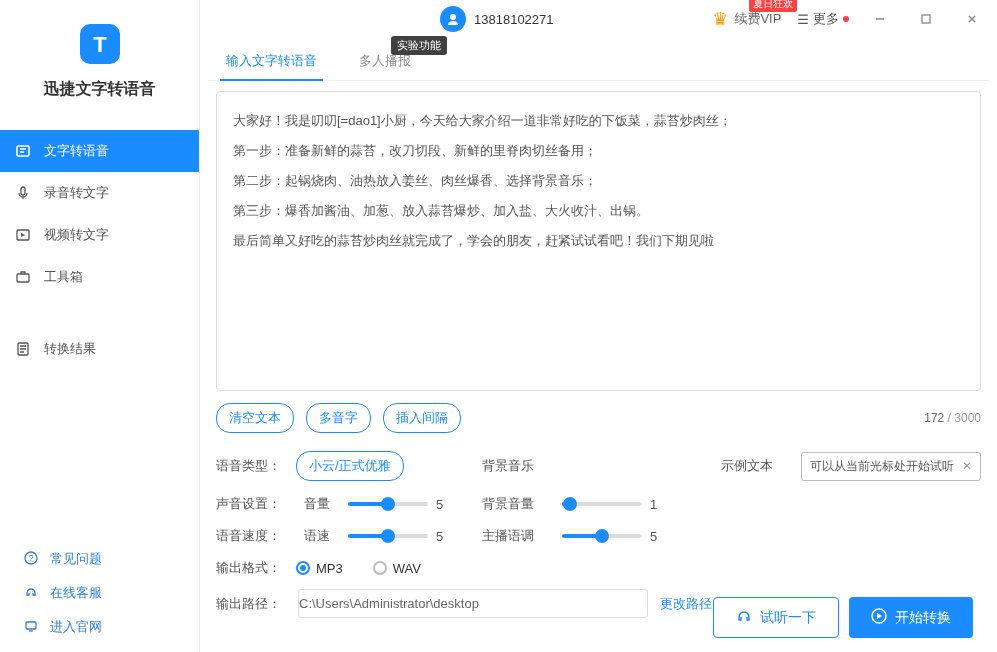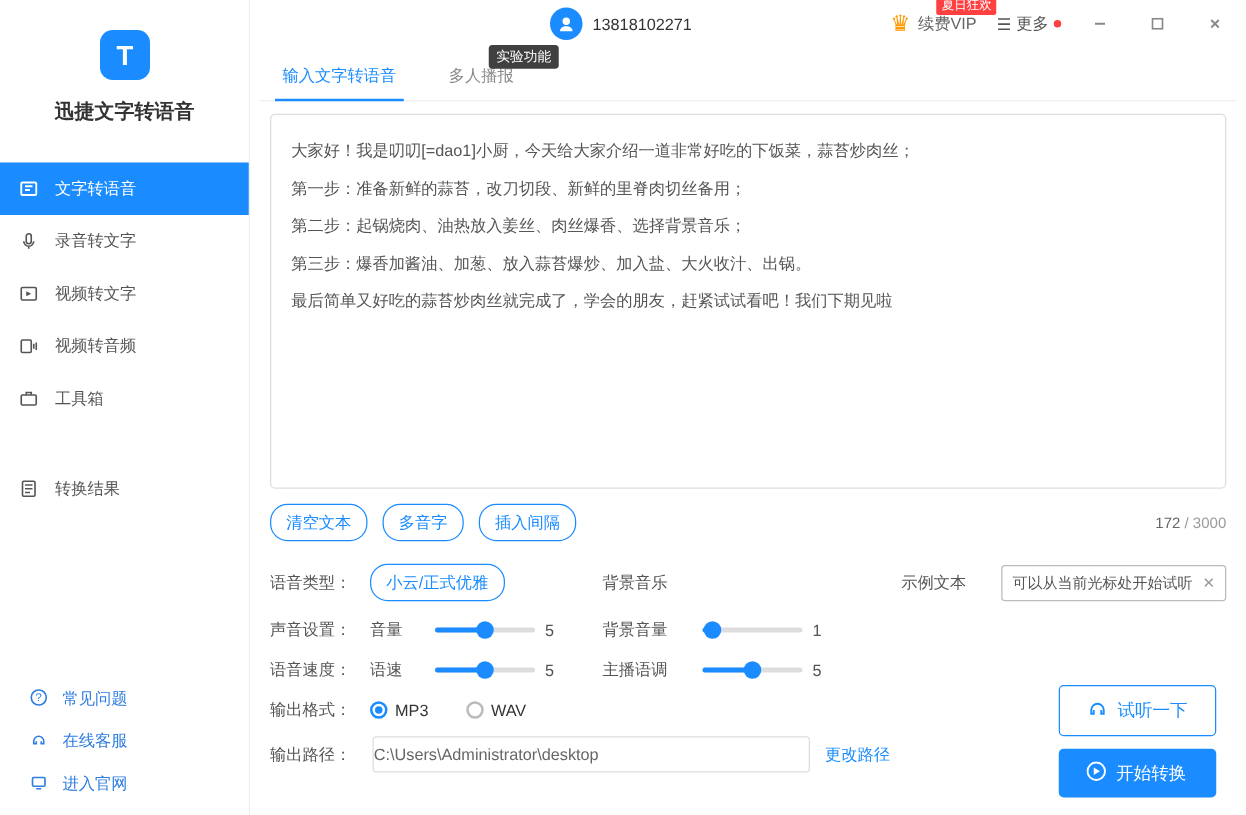--- a/index.html
+++ b/index.html
@@ -35,37 +35,37 @@
 .content { padding: 10px 16px; flex: 1; display: flex; flex-direction: column; }
 .textarea-wrap { border: 1px solid #ddd; border-radius: 4px; padding: 16px; height: 300px; overflow: auto; color: #555; line-height: 2; font-size: 13px; }
 .textarea-wrap p { margin-bottom: 4px; }
 .text-actions { display: flex; align-items: center; gap: 12px; margin-top: 12px; }
 .btn-outline { border: 1px solid #1a8cff; color: #1a8cff; background: #fff; padding: 5px 12px; border-radius: 14px; cursor: pointer; font-size: 13px; }
 .char-count { margin-left: auto; color: #999; font-size: 12px; }
 .char-count .cur { color: #666; }
 .settings { margin-top: 18px; display: grid; grid-template-columns: 250px 220px 1fr; row-gap: 14px; column-gap: 16px; align-items: center; }
 .srow { display: flex; align-items: center; gap: 10px; }
 .slabel { color: #555; min-width: 70px; }
-.slabel2 { color: #555; min-width: 42px; }
+.slabel2 { color: #555; min-width: 42px; text-align: center; }
 .slider-wrap { display: flex; align-items: center; gap: 8px; }
 .slider { position: relative; width: 80px; height: 4px; background: #ddd; border-radius: 2px; }
 .slider .fill { position: absolute; left:0; top:0; bottom:0; background: #1a8cff; border-radius: 2px; }
 .slider .thumb { position: absolute; top: 50%; width: 14px; height: 14px; border-radius: 50%; background: #1a8cff; transform: translate(-50%, -50%); }
 .sval { color: #555; min-width: 14px; }
 .example-row { display: flex; align-items: center; gap: 10px; justify-content: flex-end; }
 .example-box { border: 1px solid #bbb; border-radius: 3px; padding: 5px 8px; display: flex; align-items: center; gap: 8px; color: #555; font-size: 12px; }
 .example-box .xicon { color: #999; cursor: pointer; }
 .radio { display: inline-flex; align-items: center; gap: 6px; margin-right: 20px; cursor: pointer; }
 .radio .circ { width: 14px; height: 14px; border: 2px solid #bbb; border-radius: 50%; display: inline-flex; align-items: center; justify-content: center; }
 .radio.checked .circ { border-color: #1a8cff; }
 .radio.checked .circ::after { content:''; width:6px; height:6px; border-radius:50%; background:#1a8cff; }
 .path-row { display: flex; align-items: center; gap: 12px; margin-top: 12px; }
 .path-input { flex: 0 0 350px; border: 1px solid #ddd; border-radius: 3px; padding: 6px 0; color: #666; font-size: 13px; }
 .link { color: #1a8cff; cursor: pointer; }
-.action-btns { position: absolute; right: 24px; bottom: 14px; display: flex; flex-direction: column; gap: 10px; }
+.action-btns { position: absolute; right: 24px; bottom: 14px; display: flex; flex-direction: row; gap: 10px; }
 .btn-primary-outline { border: 1px solid #1a8cff; color: #1a8cff; background:#fff; padding: 10px 22px; border-radius: 4px; cursor: pointer; display: flex; align-items: center; gap: 8px; font-size: 14px; }
 .btn-primary { background: #1a8cff; color: #fff; border: none; padding: 10px 22px; border-radius: 4px; cursor: pointer; display: flex; align-items: center; gap: 8px; font-size: 14px; }
 .main { position: relative; }
 </style>
 </head>
 <body>
 
 <div class="app">
   <div class="sidebar">
     <div class="logo-area">
@@ -95,29 +95,20 @@
         <span>录音转文字</span>
       </div>
       <div class="nav-item">
         <span class="nicon">
             <svg width="16" height="16" viewBox="0 0 16 16">
               <rect x="2" y="3" width="12" height="10" rx="1" fill="none" stroke="currentColor" stroke-width="1.3"></rect>
               <path d="M6 6l4 2-4 2z" fill="currentColor"></path>
             </svg>
           </span>
         <span>视频转文字</span>
-      </div>
-      <div class="nav-item">
-        <span class="nicon">
-            <svg width="16" height="16" viewBox="0 0 16 16">
-              <rect x="2" y="3" width="8" height="10" rx="1" fill="none" stroke="currentColor" stroke-width="1.3"></rect>
-              <path d="M12 6v4M14 5v6" stroke="currentColor" stroke-width="1.3"></path>
-            </svg>
-          </span>
-        <span>视频转音频</span>
       </div>
       <div class="nav-item">
         <span class="nicon">
             <svg width="16" height="16" viewBox="0 0 16 16">
               <rect x="2" y="5" width="12" height="8" rx="1" fill="none" stroke="currentColor" stroke-width="1.3"></rect>
               <path d="M6 5V3h4v2" stroke="currentColor" stroke-width="1.3" fill="none"></path>
             </svg>
           </span>
         <span>工具箱</span>
       </div>

